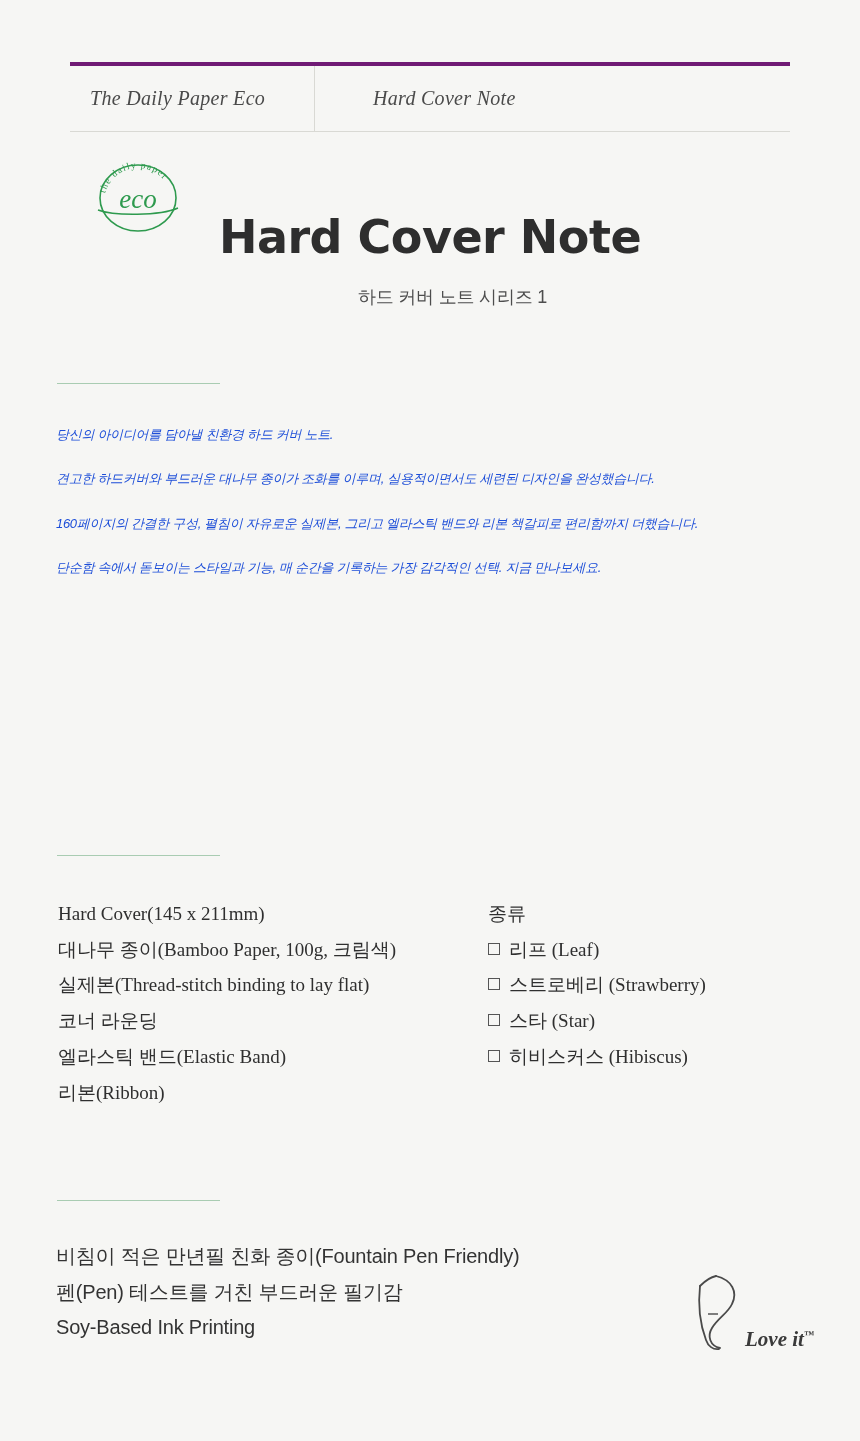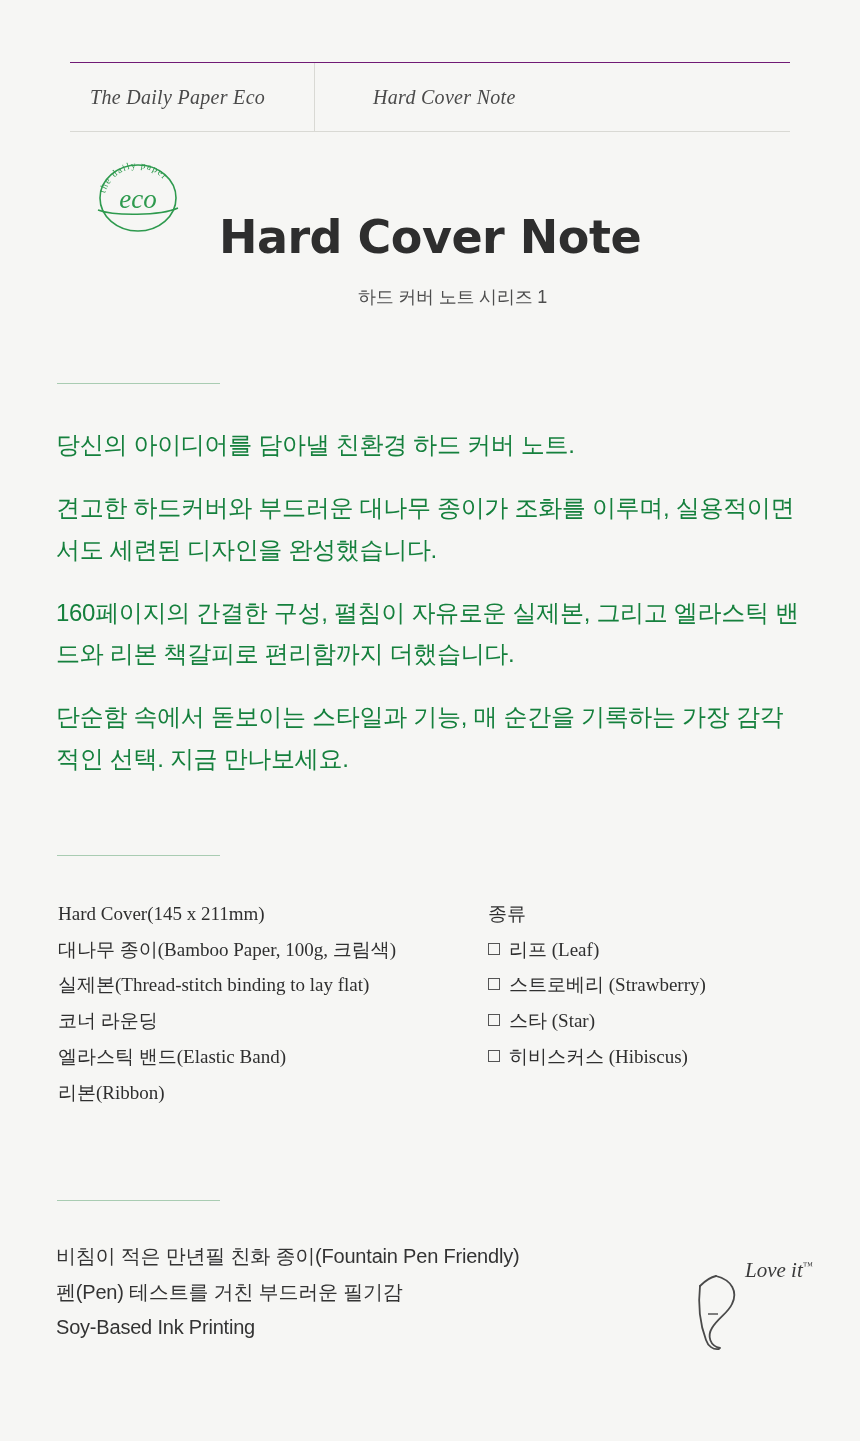--- a/index.html
+++ b/index.html
@@ -24,21 +24,21 @@
     background: #f6f6f4;
   }
 
   
   .brandbar {
     position: absolute;
     left: 70px;
     top: 62px;
     width: 720px;
     height: 70px;
-    border-top: 1px solid #701a75;
+    border-top: 4px solid #701a75;
     border-bottom: 1px solid #d9d9d4;
     display: flex;
     align-items: stretch;
   }
   .brandbar .cell {
     display: flex;
     align-items: center;
     font-family: "Liberation Serif", serif;
     font-style: italic;
     font-size: 20px;
@@ -99,24 +99,25 @@
   .rule-1 { top: 383px; }
   .rule-2 { top: 855px; }
   .rule-3 { top: 1200px; }
 
   
   .body-copy {
     position: absolute;
     left: 56px;
     top: 424px;
     width: 748px;
-    font-size: 24px;
+    font-size: 13px;
     line-height: 1.72;
-    color: #15803d;
+    color: #1d4ed8;
     letter-spacing: -0.3px;
+    font-style: italic;
   }
   .body-copy p {
     margin: 0 0 22px 0;
   }
 
   
   .specs {
     position: absolute;
     left: 58px;
     top: 896px;
@@ -160,25 +161,26 @@
   .loveit {
     position: absolute;
     left: 688px;
     top: 1270px;
     width: 130px;
     height: 90px;
   }
   .loveit-text {
     position: absolute;
     left: 745px;
-    top: 1258px;
+    top: 1327px;
     font-family: "Liberation Serif", serif;
     font-style: italic;
     font-size: 21px;
     color: #3a3a3a;
+    font-weight: bold;
   }
   .loveit-text sup {
     font-size: 10px;
     font-style: normal;
     vertical-align: super;
   }
 </style>
 </head>
 <body>
 

